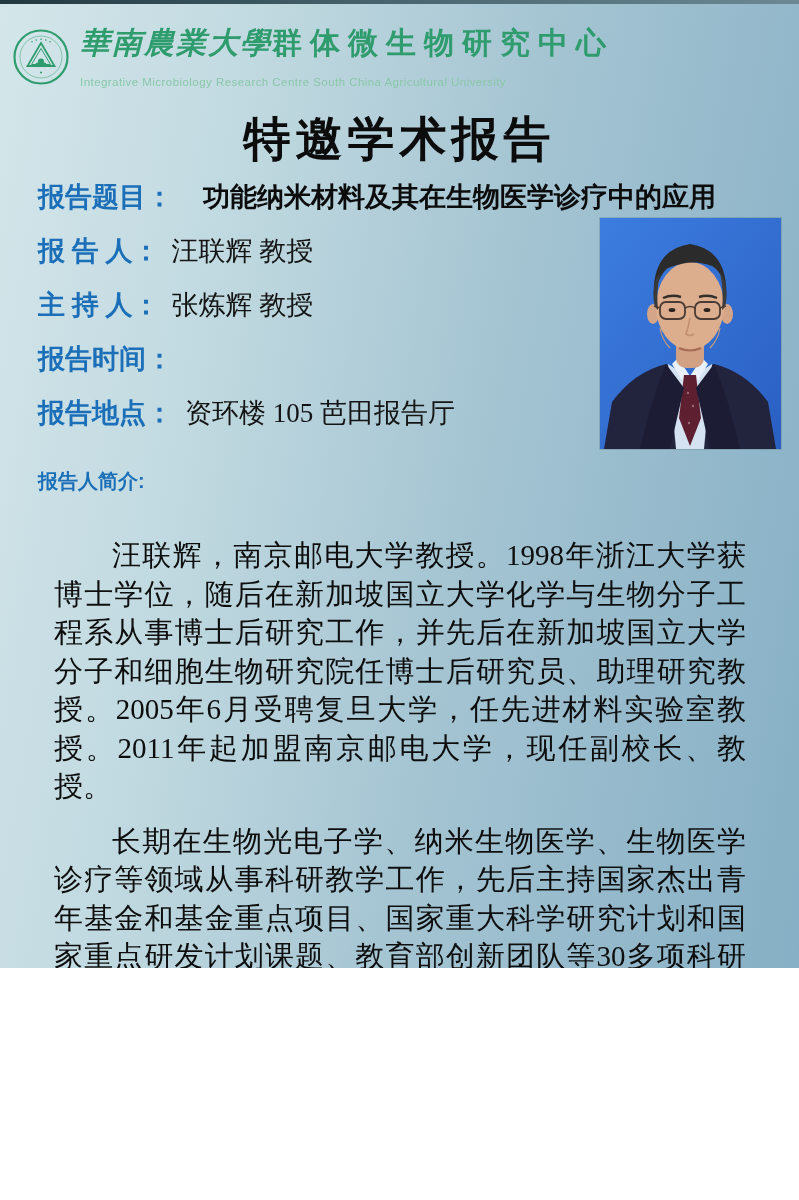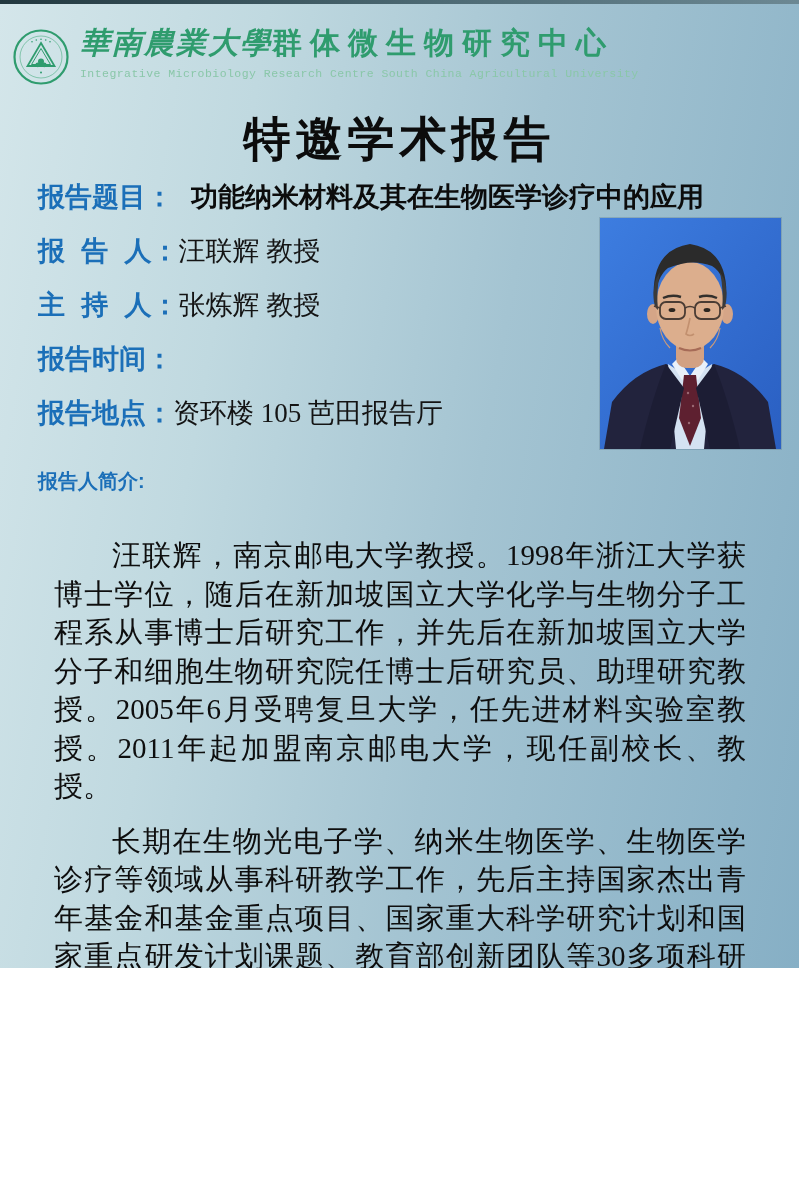--- a/index.html
+++ b/index.html
@@ -16,35 +16,35 @@
   
   .header{position:absolute;top:26px;left:12px;display:flex;align-items:flex-start;gap:10px;}
   .seal{width:58px;height:58px;flex:none;margin-top:2px;}
   .org-cn{
     color:#2f9c6e;font-size:30px;font-weight:bold;white-space:nowrap;
     font-family:"DejaVu Serif", serif;line-height:34px;
   }
   .org-cn-script{font-style:italic;letter-spacing:2px;}
   .org-cn-rest{letter-spacing:8px;font-style:normal;}
   .org-en{
-    color:#8ac7a9;font-size:11.5px;letter-spacing:0.45px;margin-top:7px;
-    font-family:Liberation Mono, monospace;white-space:nowrap;
+    color:#8ac7a9;font-size:11.5px;letter-spacing:0.45px;margin-top:16px;
+    font-family:Liberation Sans, sans-serif;white-space:nowrap;
   }
   
   .title{
     position:absolute;top:108px;left:0;width:100%;text-align:center;
     font-size:47px;font-weight:bold;color:#0c0c0c;letter-spacing:5px;
     font-family:"Liberation Sans", sans-serif;
   }
   
   .info{position:absolute;left:38px;top:170px;width:560px;}
   .info-row{height:54px;display:flex;align-items:center;font-size:27px;white-space:nowrap;}
   .info-label{
-    color:#1b6fb8;font-weight:bold;white-space:pre;
-    font-family:Liberation Mono, monospace;
+    color:#1b6fb8;font-weight:bold;margin-right:12px;white-space:pre;
+    font-family:Liberation Serif, serif;
   }
   .info-value{color:#141414;}
   .info-row.first .info-value{
     font-weight:bold;font-family:"Liberation Sans", sans-serif;color:#0c0c0c;margin-left:18px;
   }
   
   .photo{
     position:absolute;left:600px;top:218px;width:181px;height:231px;
     box-shadow:0 0 0 1px rgba(70,100,120,.25);
   }

